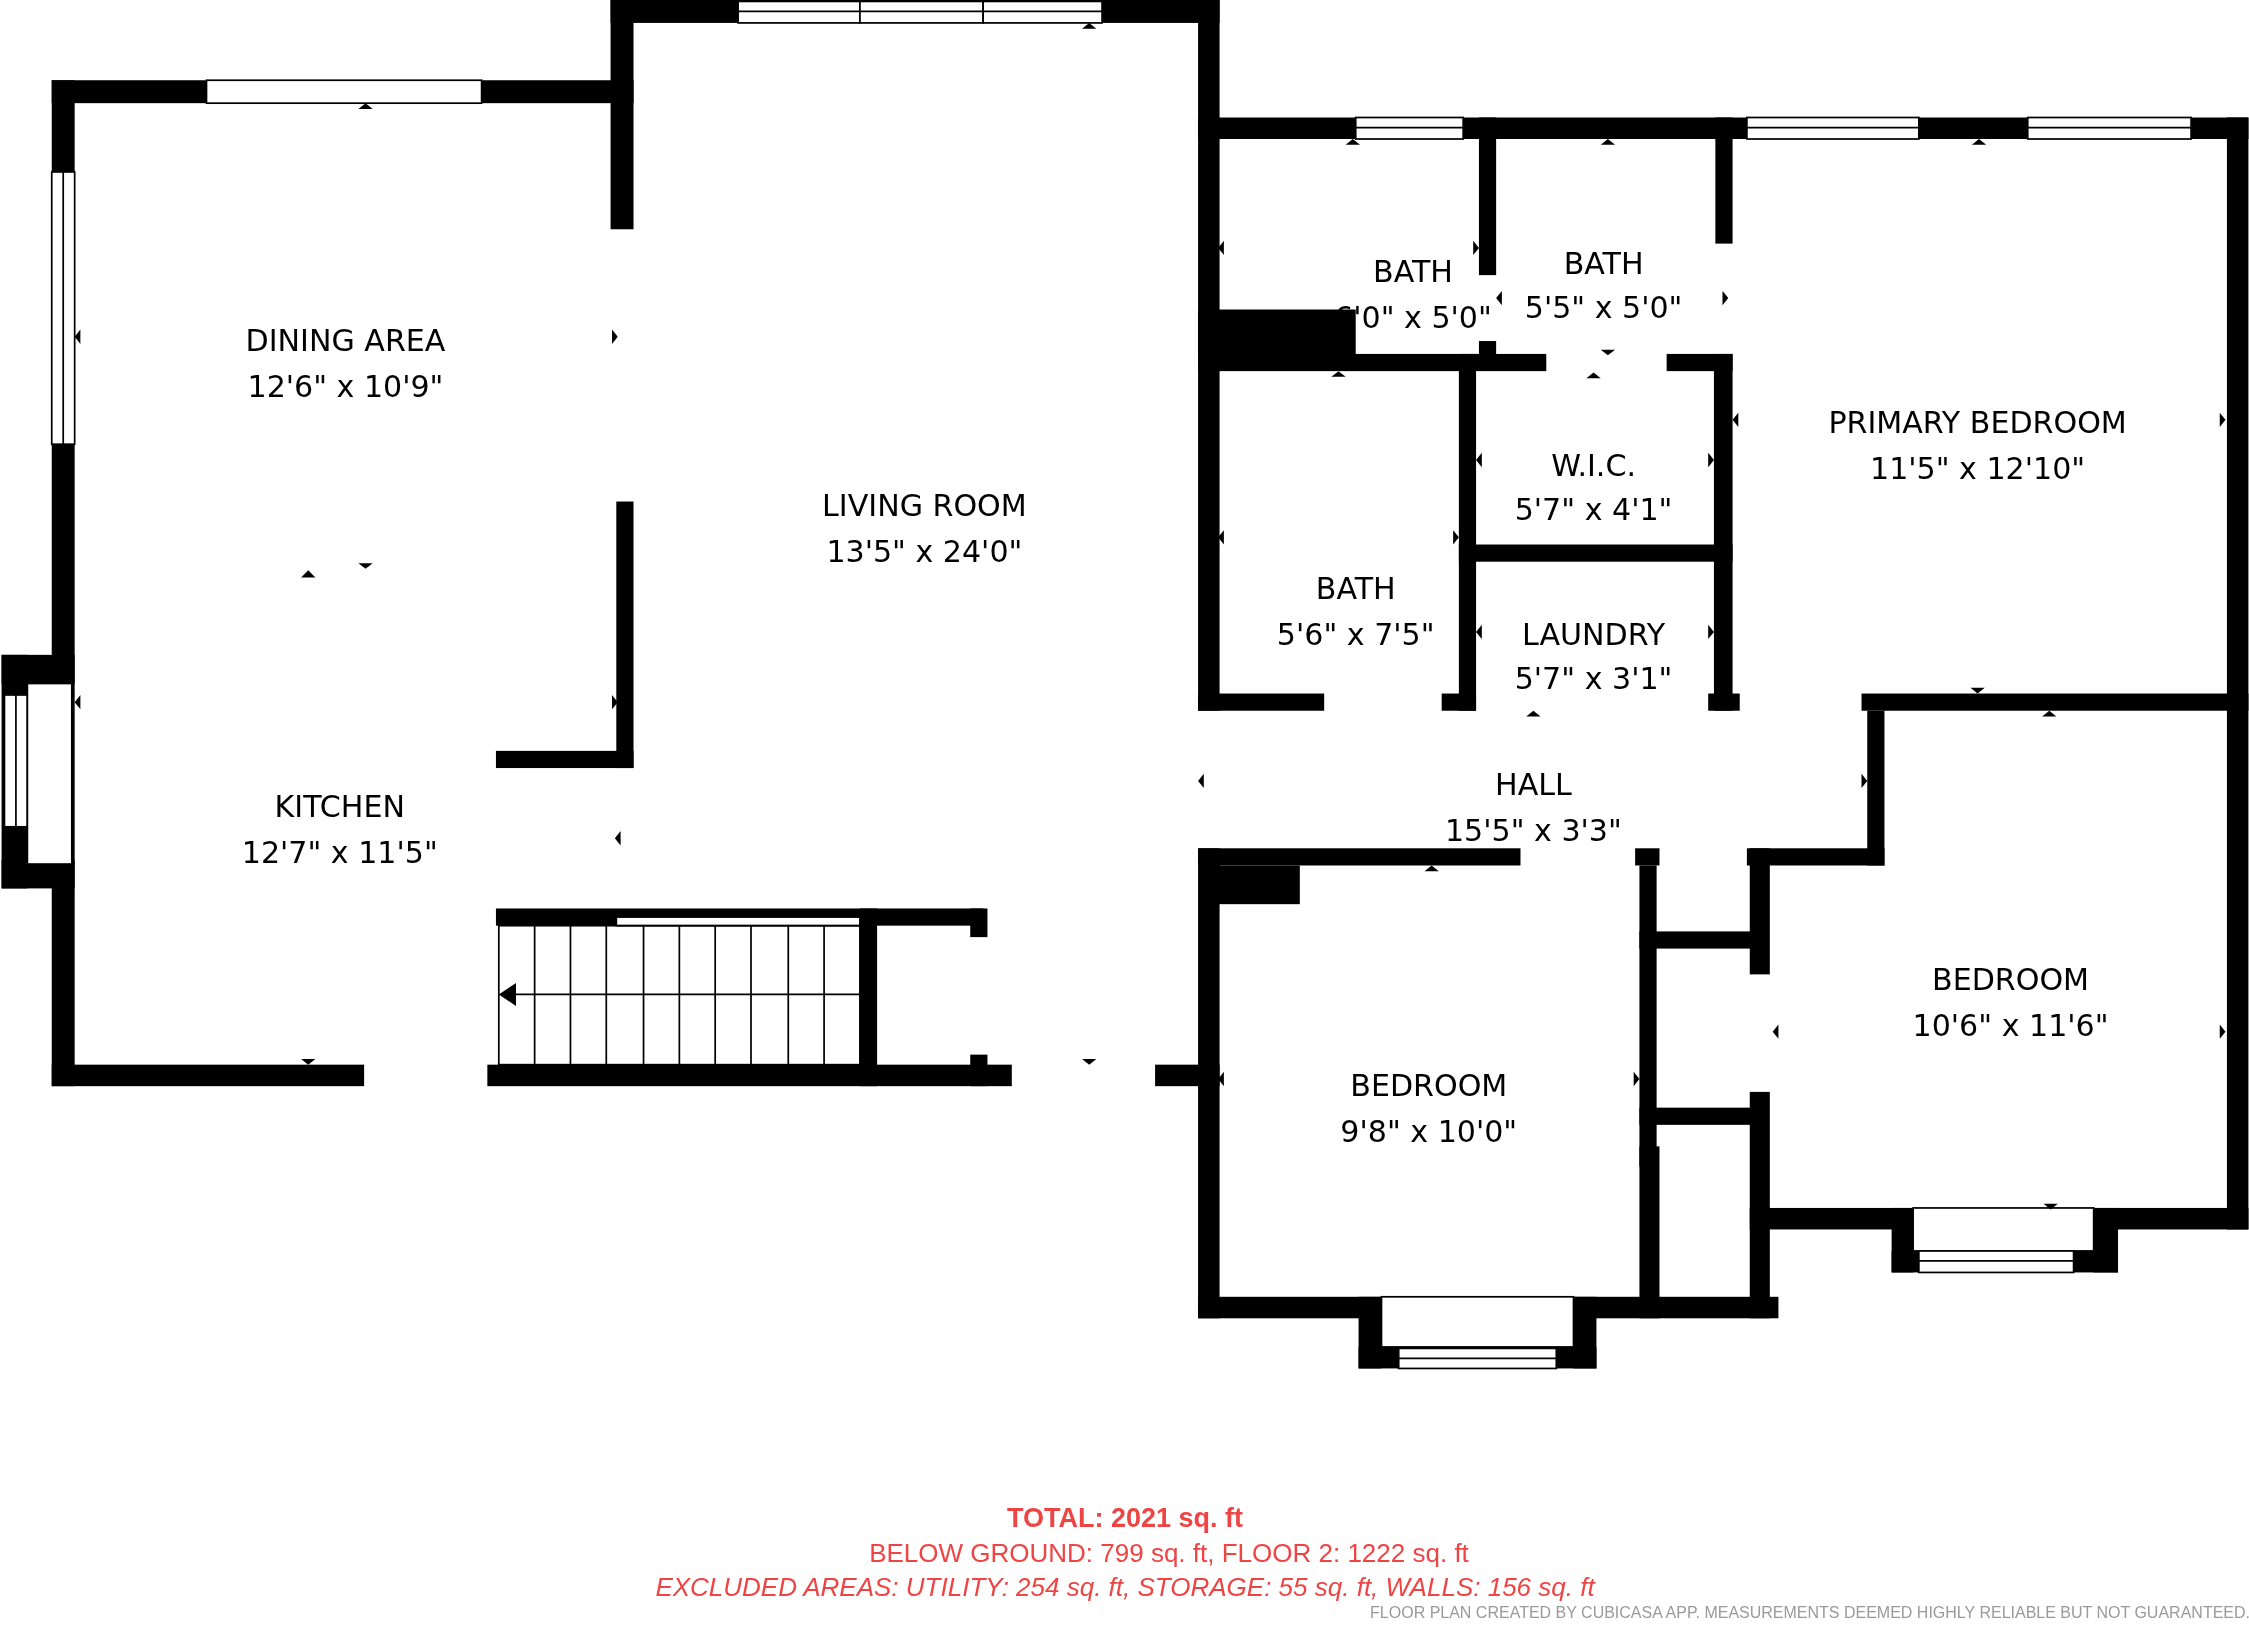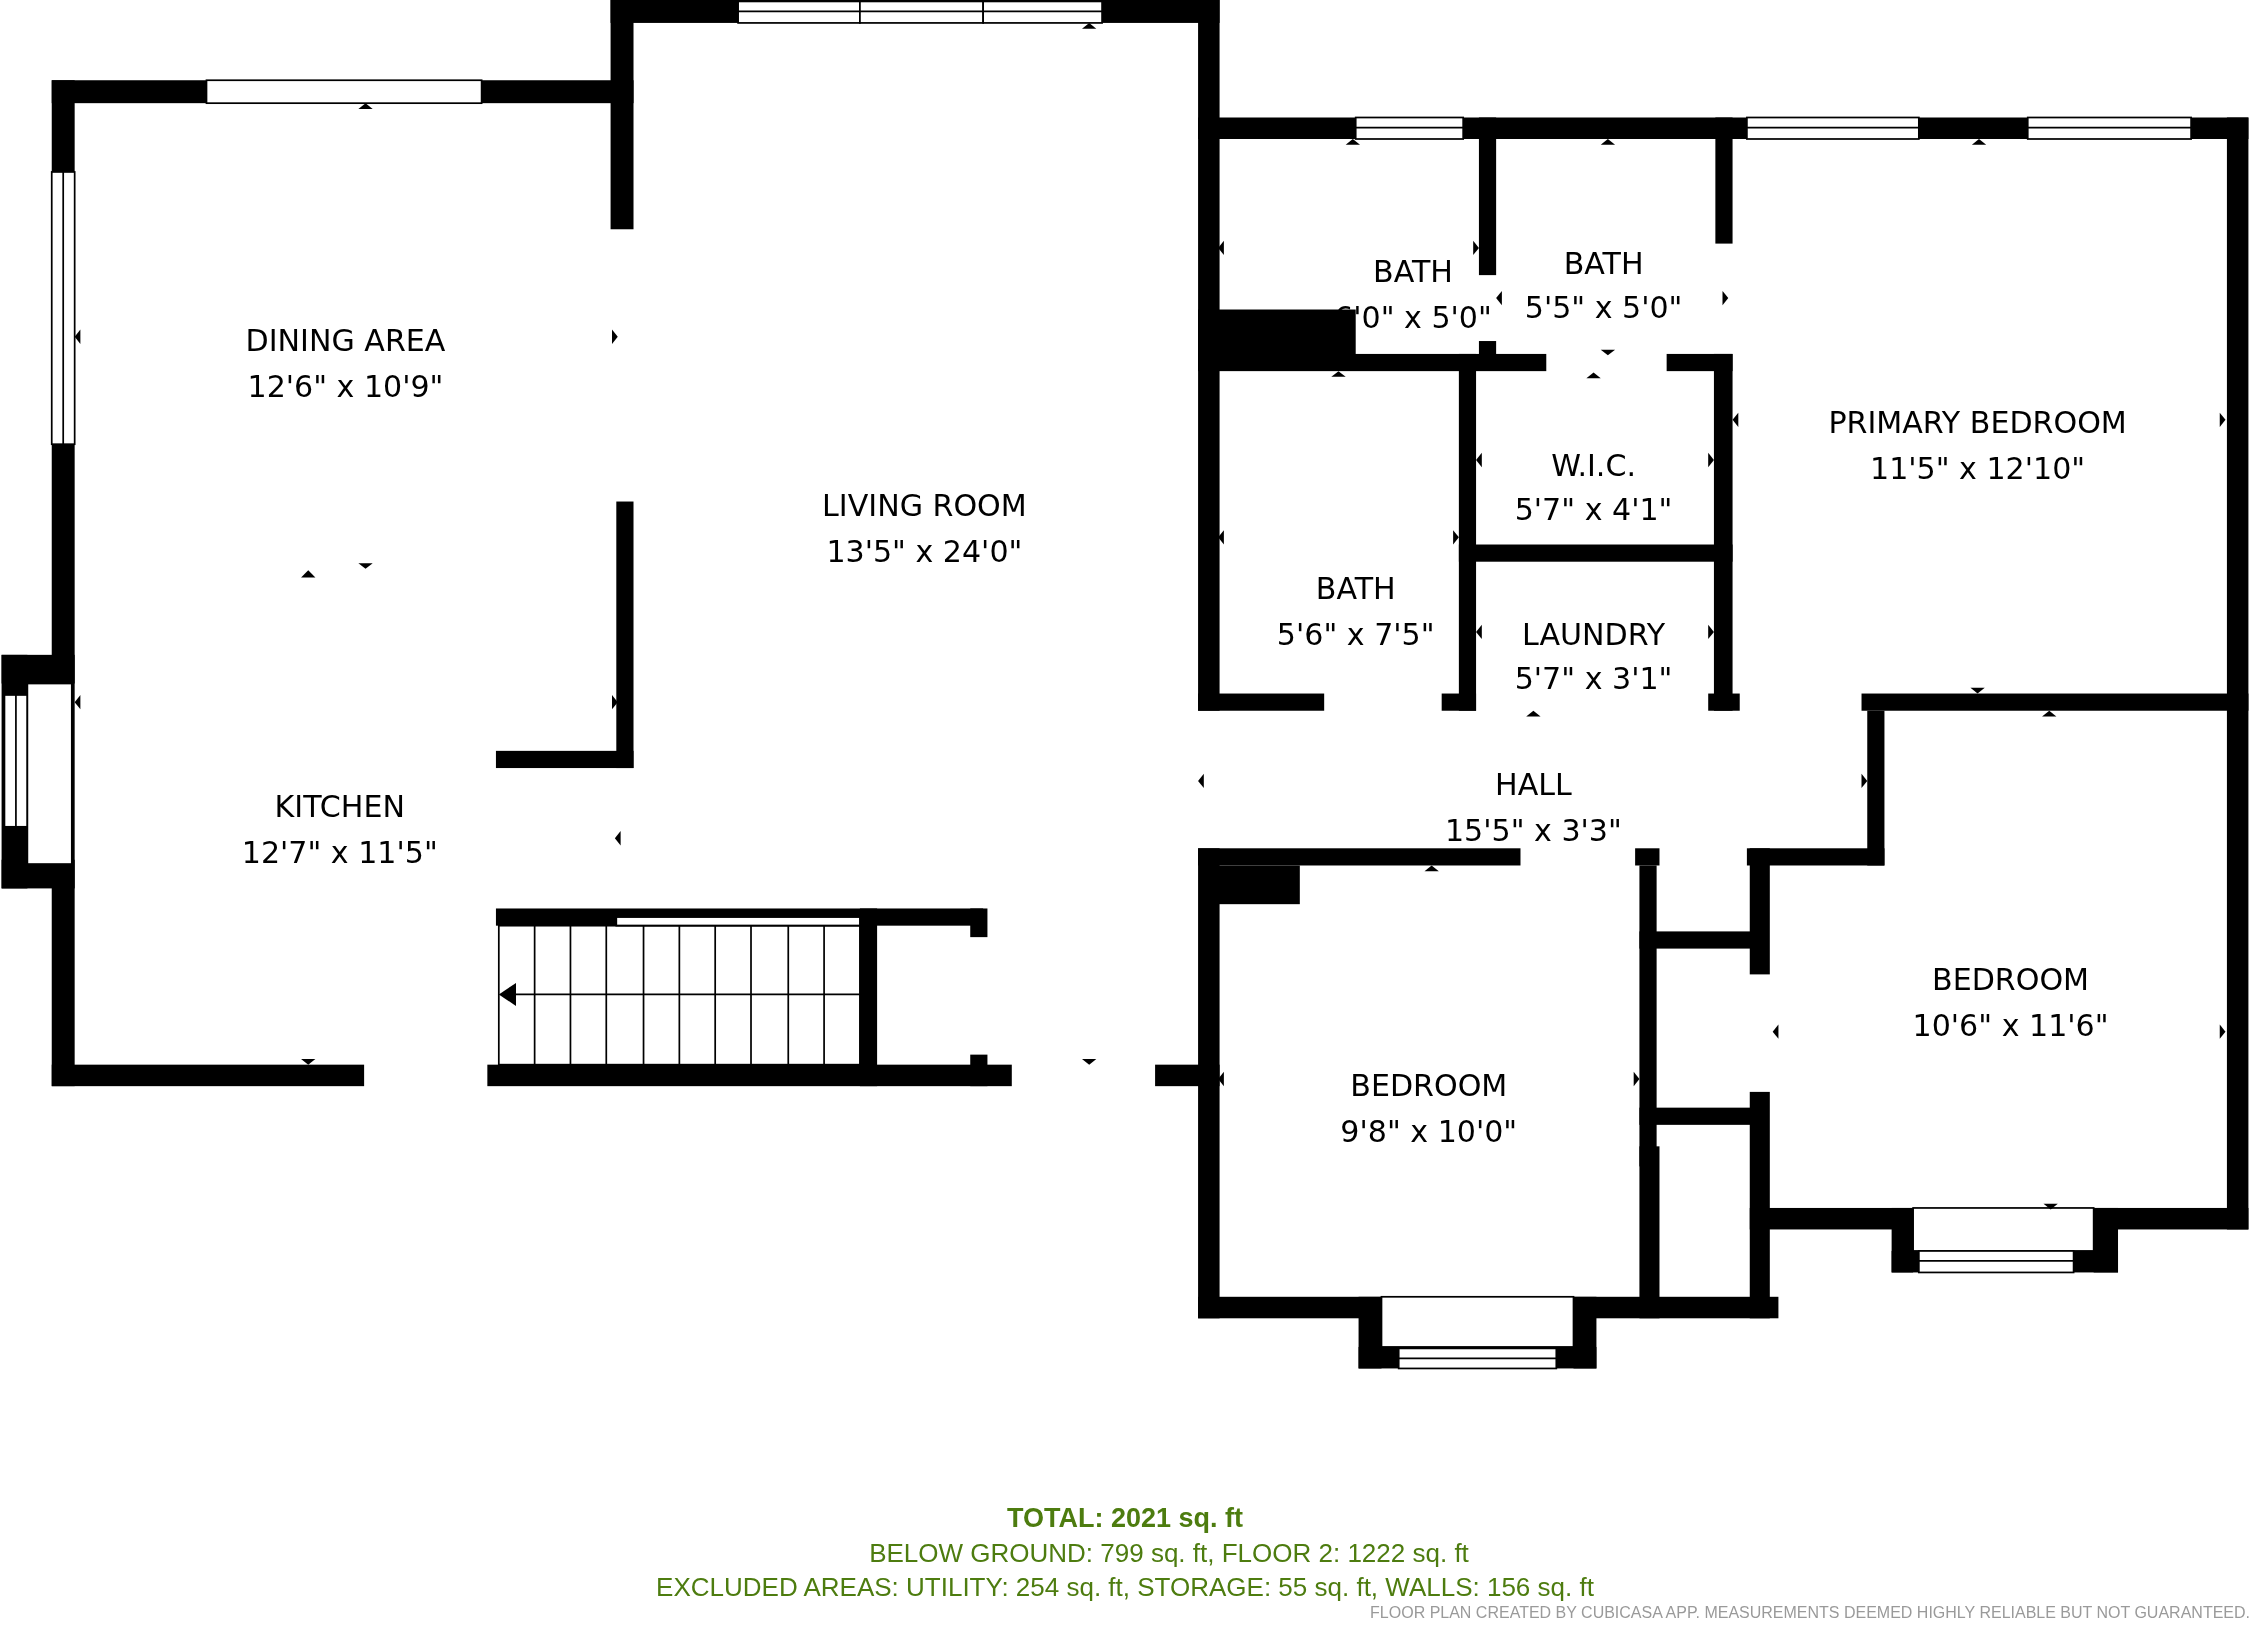--- a/index.html
+++ b/index.html
@@ -10,25 +10,25 @@
   .line { stroke:#000; stroke-width:1.2; fill:none; }
   .mk { fill:#000; }
   .room-name, .room-dim {
     font-family: "DejaVu Sans", sans-serif;
     fill:#000;
     text-anchor: middle;
     font-size: 21px;
   }
   .summary {
     position:absolute; left:0; width:2250px; text-align:center;
-    font-family: "Liberation Sans", sans-serif; color:#4d7c0f;
+    font-family: "Liberation Sans", sans-serif; color:#ef4444;
   }
   #total { top:1503px; font-size:27px; font-weight:bold; }
   #line2 { top:1538px; font-size:26px;margin-left:44px; }
-  #line3 { top:1572px; font-size:26px; }
+  #line3 { top:1572px; font-size:26px;font-style:italic; }
   #disclaimer { top:1604px; font-size:16px; color:#9a9a9a;text-align:right; }
 </style>
 </head>
 <body>
 
 <svg id="plan" viewBox="0 0 1568 1148" xmlns="http://www.w3.org/2000/svg">
 
   <g>
 
     <rect class="wall" x="35" y="56" width="406" height="16"></rect>

